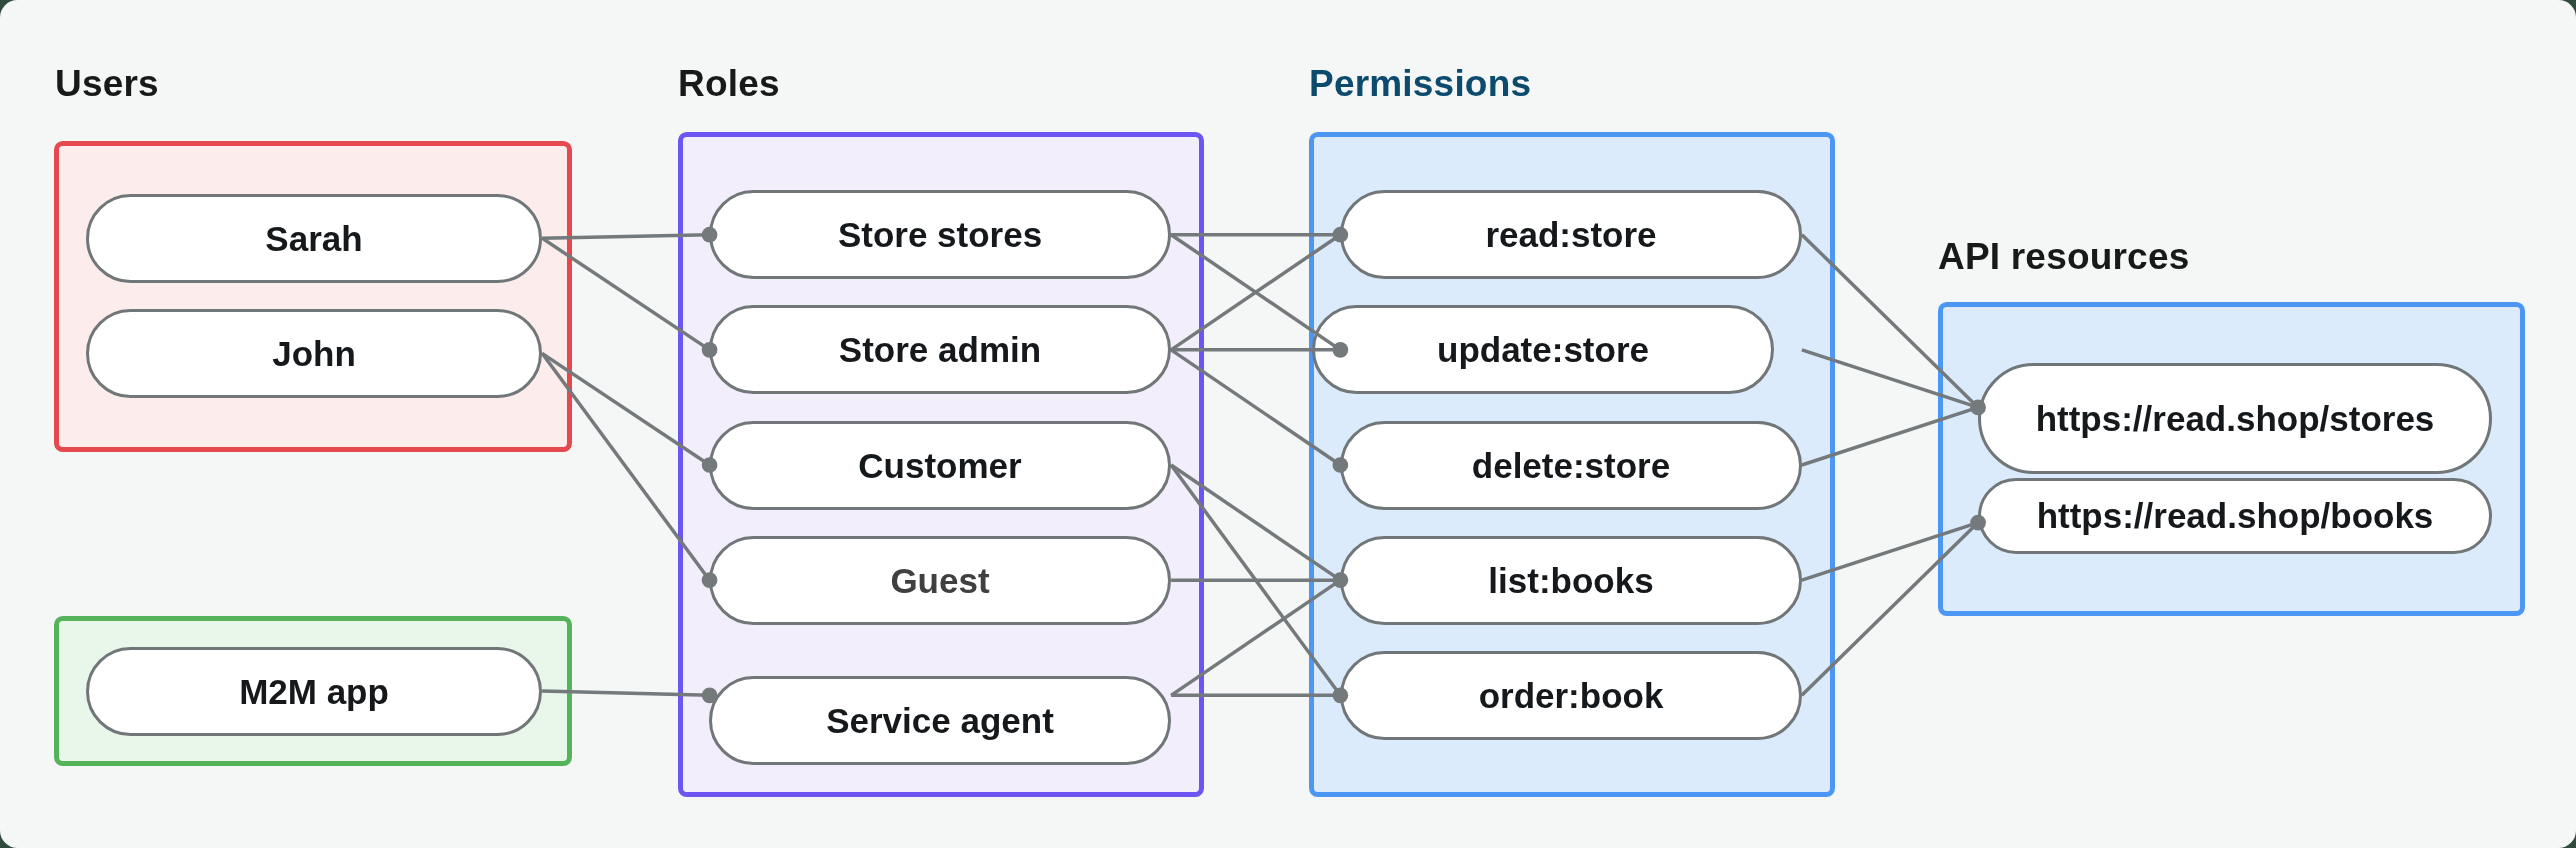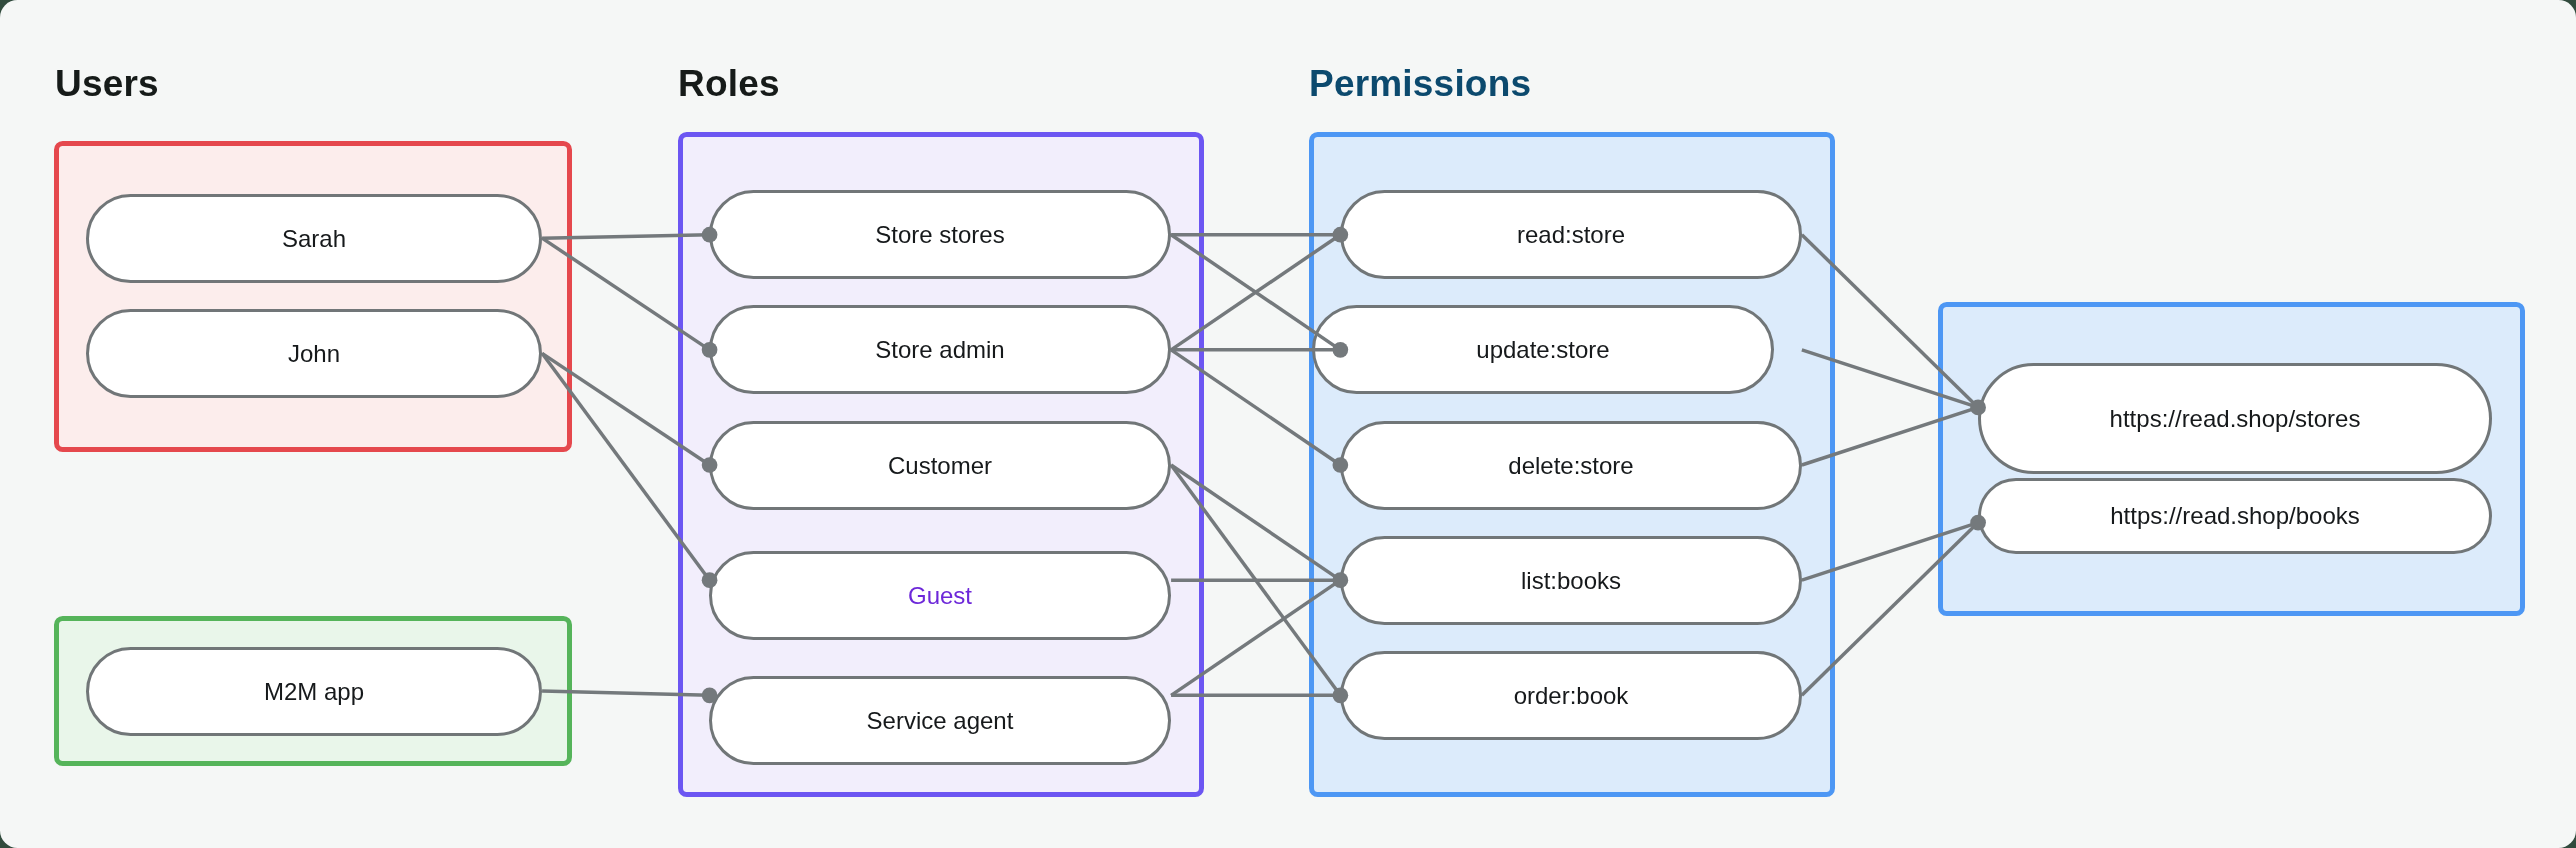--- a/index.html
+++ b/index.html
@@ -32,54 +32,55 @@
   }
   .pill{
     position:absolute;
     background:#ffffff;
     border:3.5px solid #717678;
     border-radius:872px;
     box-sizing:border-box;
     display:flex;
     align-items:center;
     justify-content:center;
-    font-size:24px;
-    font-weight:400;
+    font-size:35px;
+    font-weight:700;
     color:#16191b;
     white-space:nowrap;
   }
   #edges{
     position:absolute;left:0;top:0;
     pointer-events:none;
   }
 </style>
 </head>
 <body>
 
 <div id="canvas">
   <div class="card">
 
     <div class="group-title" id="t-users" style="left: 55px; top: 65px; color: rgb(22, 27, 25);">Users</div>
     <div class="group-title" id="t-roles" style="left: 678px; top: 65px; color: rgb(22, 27, 25);">Roles</div>
     <div class="group-title" id="t-permissions" style="left: 1309px; top: 65px; color: #0c4a6e;">Permissions</div>
+    <div class="group-title" id="t-api" style="left: 1938px; top: 238px; color: rgb(22, 27, 25);">API resources</div>
 
     <div class="group-box" id="b-users" style="left: 54px; top: 141px; width: 518px; height: 311px; border-color: rgb(229, 72, 77); background: rgb(252, 237, 236);"></div>
     <div class="group-box" id="b-m2m" style="left: 54px; top: 616px; width: 518px; height: 150px; border-color: rgb(85, 180, 90); background: rgb(233, 246, 234);"></div>
     <div class="group-box" id="b-roles" style="left: 678px; top: 132px; width: 526px; height: 665px; border-color: rgb(108, 86, 242); background: rgb(242, 238, 252);"></div>
     <div class="group-box" id="b-permissions" style="left: 1309px; top: 132px; width: 526px; height: 665px; border-color: rgb(77, 151, 244); background: rgb(220, 235, 251);"></div>
     <div class="group-box" id="b-api" style="left: 1938px; top: 302px; width: 587px; height: 314px; border-color: rgb(77, 151, 244); background: rgb(220, 235, 251);"></div>
 
     <div id="nodes">
         <div class="pill" style="left: 86px; top: 194px; width: 456px; height: 89px; border-color: rgb(113, 118, 120); color: rgb(22, 25, 27);">Sarah</div>
         <div class="pill" style="left: 86px; top: 309px; width: 456px; height: 89px; border-color: rgb(113, 118, 120); color: rgb(22, 25, 27);">John</div>
         <div class="pill" style="left: 86px; top: 647px; width: 456px; height: 89px; border-color: rgb(113, 118, 120); color: rgb(22, 25, 27);">M2M app</div>
         <div class="pill" style="left: 709px; top: 190px; width: 462px; height: 89px; border-color: rgb(113, 118, 120); color: rgb(22, 25, 27);">Store stores</div>
         <div class="pill" style="left: 709px; top: 305px; width: 462px; height: 89px; border-color: rgb(113, 118, 120); color: rgb(22, 25, 27);">Store admin</div>
         <div class="pill" style="left: 709px; top: 421px; width: 462px; height: 89px; border-color: rgb(113, 118, 120); color: rgb(22, 25, 27);">Customer</div>
-        <div class="pill" style="left: 709px; top: 536px; width: 462px; height: 89px; border-color: rgb(113, 118, 120); color: #6d28d9; margin-top: 15px;">Guest</div>
+        <div class="pill" style="left: 709px; top: 536px; width: 462px; height: 89px; border-color: rgb(113, 118, 120); color: #404040;">Guest</div>
         <div class="pill" style="left: 709px; top: 676px; width: 462px; height: 89px; border-color: rgb(113, 118, 120); color: rgb(22, 25, 27);">Service agent</div>
         <div class="pill" style="left: 1340px; top: 190px; width: 462px; height: 89px; border-color: rgb(113, 118, 120); color: rgb(22, 25, 27);">read:store</div>
         <div class="pill" style="left: 1312px; top: 305px; width: 462px; height: 89px; border-color: rgb(113, 118, 120); color: rgb(22, 25, 27);">update:store</div>
         <div class="pill" style="left: 1340px; top: 421px; width: 462px; height: 89px; border-color: rgb(113, 118, 120); color: rgb(22, 25, 27);">delete:store</div>
         <div class="pill" style="left: 1340px; top: 536px; width: 462px; height: 89px; border-color: rgb(113, 118, 120); color: rgb(22, 25, 27);">list:books</div>
         <div class="pill" style="left: 1340px; top: 651px; width: 462px; height: 89px; border-color: rgb(113, 118, 120); color: rgb(22, 25, 27);">order:book</div>
         <div class="pill" style="left: 1978px; top: 363px; width: 514px; height: 111px; border-color: rgb(113, 118, 120); color: rgb(22, 25, 27);">https://read.shop/stores</div>
         <div class="pill" style="left: 1978px; top: 478px; width: 514px; height: 76px; border-color: rgb(113, 118, 120); color: rgb(22, 25, 27);">https://read.shop/books</div>
       </div>
 

